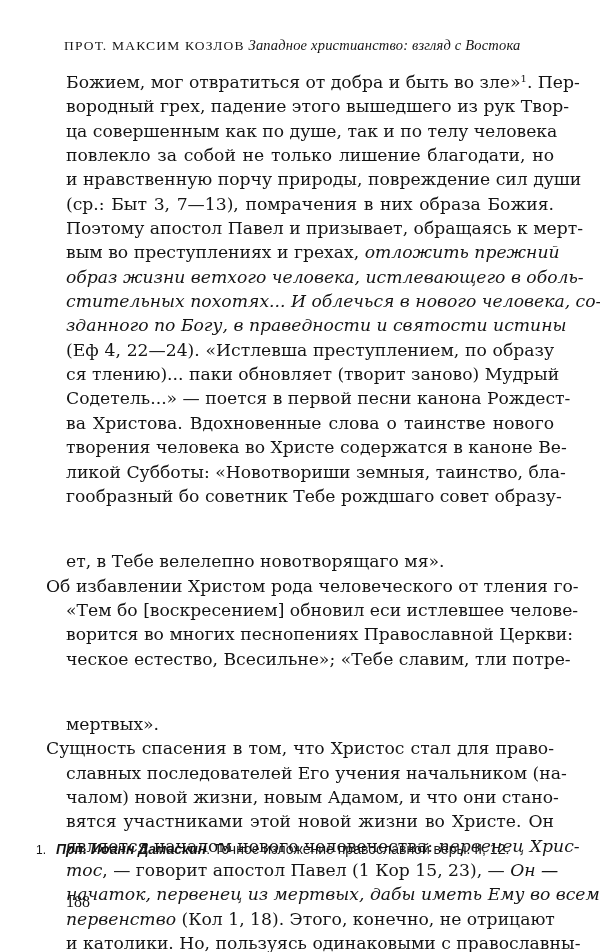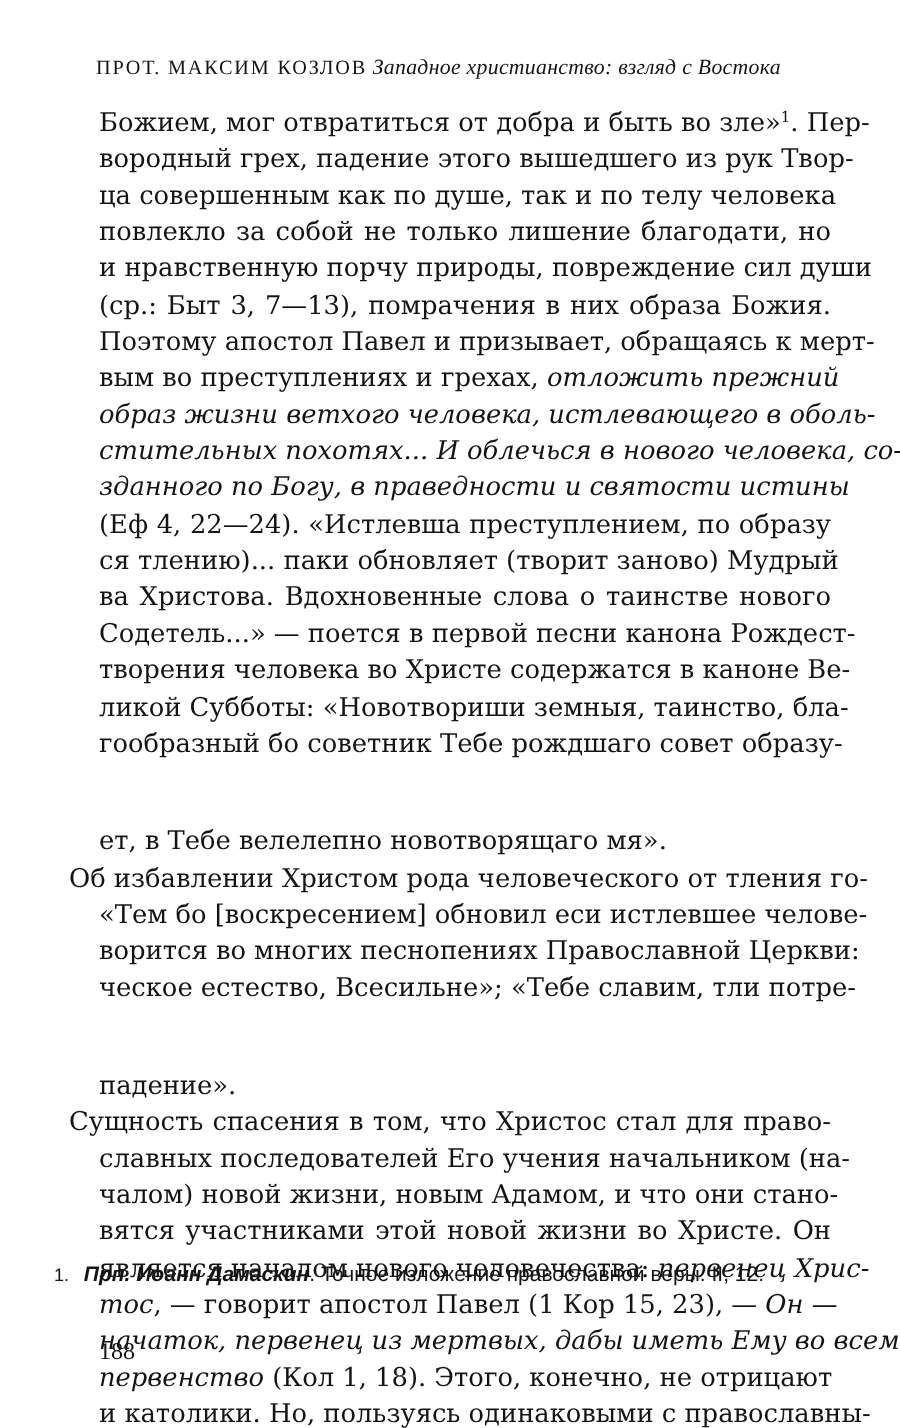--- a/index.html
+++ b/index.html
@@ -48,31 +48,31 @@
       <span class="line"><span>повлекло за собой не только лишение благодати, но</span></span>
       <span class="line"><span>и нравственную порчу природы, повреждение сил души</span></span>
       <span class="line"><span>(ср.: Быт 3, 7—13), помрачения в них образа Божия.</span></span>
       <span class="line"><span>Поэтому апостол Павел и призывает, обращаясь к мерт-</span></span>
       <span class="line"><span>вым во преступлениях и грехах, </span><i>отложить прежний</i></span>
       <span class="line"><i>образ жизни ветхого человека, истлевающего в оболь-</i></span>
       <span class="line"><i>стительных похотях... И облечься в нового человека, со-</i></span>
       <span class="line"><i>зданного по Богу, в праведности и святости истины</i></span>
       <span class="line"><span>(Еф 4, 22—24). «Истлевша преступлением, по образу</span></span>
       <span class="line"><span>ся тлению)... паки обновляет (творит заново) Мудрый</span></span>
+      <span class="line"><span>Содетель...» — поется в первой песни канона Рождест-</span></span>
       <span class="line"><span>ва Христова. Вдохновенные слова о таинстве нового</span></span>
-      <span class="line"><span>Содетель...» — поется в первой песни канона Рождест-</span></span>
       <span class="line"><span>творения человека во Христе содержатся в каноне Ве-</span></span>
       <span class="line"><span>ликой Субботы: «Новотвориши земныя, таинство, бла-</span></span>
       <span class="line"><span>гообразный бо советник Тебе рождшаго совет образу-</span></span>
       <span class="line last"><span>ет, в Тебе велелепно новотворящаго мя».</span></span>
       <span class="line out"><span>Об избавлении Христом рода человеческого от тления го-</span></span>
       <span class="line"><span>«Тем бо [воскресением] обновил еси истлевшее челове-</span></span>
       <span class="line"><span>ворится во многих песнопениях Православной Церкви:</span></span>
       <span class="line"><span>ческое естество, Всесильне»; «Тебе славим, тли потре-</span></span>
-      <span class="line last"><span>падение».</span></span>
+      <span class="line last"><span>мертвых».</span></span>
       <span class="line out"><span>Сущность спасения в том, что Христос стал для право-</span></span>
       <span class="line"><span>славных последователей Его учения начальником (на-</span></span>
       <span class="line"><span>чалом) новой жизни, новым Адамом, и что они стано-</span></span>
       <span class="line"><span>вятся участниками этой новой жизни во Христе. Он</span></span>
       <span class="line"><span>является началом нового человечества: </span><i>первенец Хрис-</i></span>
       <span class="line"><i>тос</i><span>, — говорит апостол Павел (1 Кор 15, 23), — </span><i>Он —</i></span>
       <span class="line"><i>начаток, первенец из мертвых, дабы иметь Ему во всем</i></span>
       <span class="line"><i>первенство</i><span> (Кол 1, 18). Этого, конечно, не отрицают</span></span>
       <span class="line"><span>и католики. Но, пользуясь одинаковыми с православны-</span></span>
     </div>

